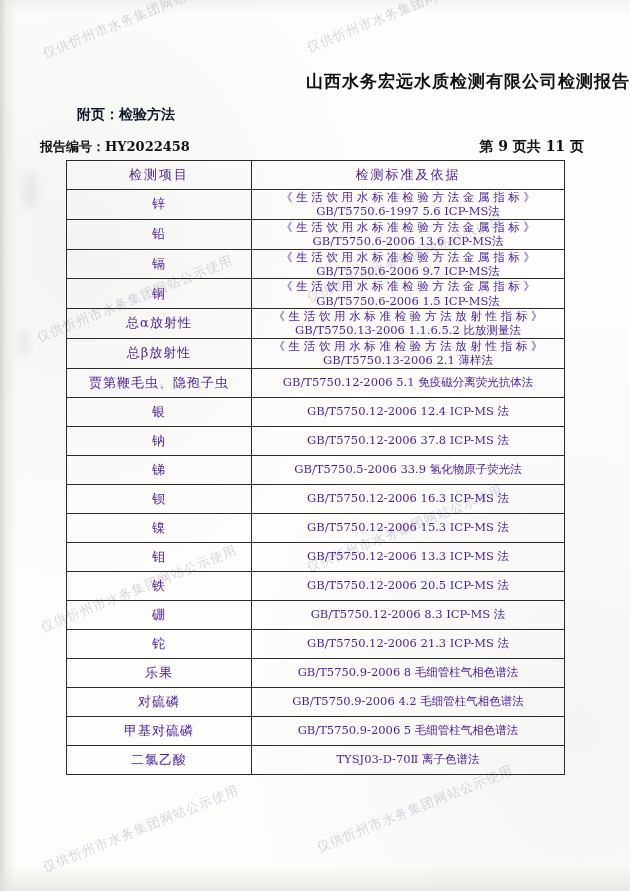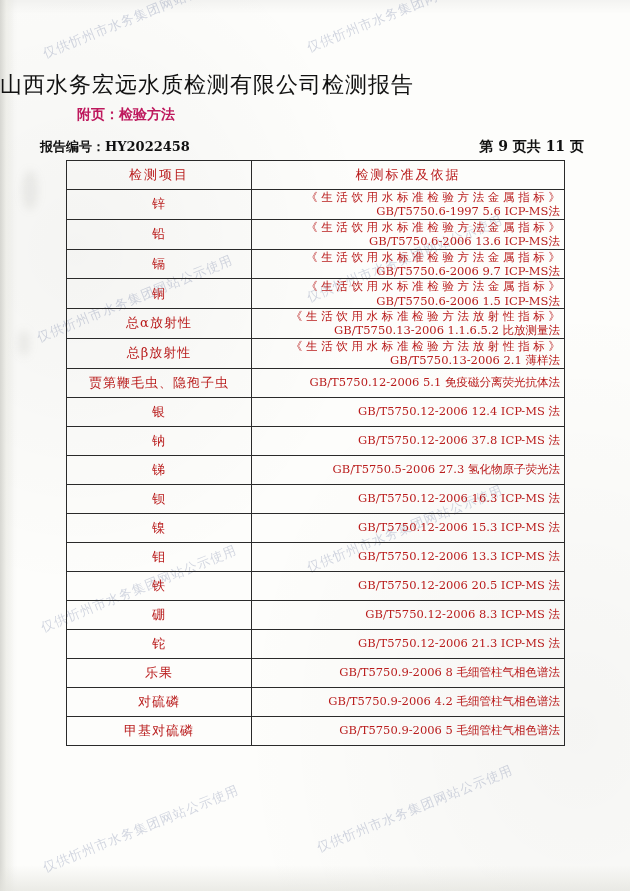--- a/index.html
+++ b/index.html
@@ -68,33 +68,33 @@
   .content {
     position: absolute;
     inset: 0;
     padding: 0;
   }
   .doc-title {
     position: absolute;
     top: 70px;
     left: 0;
     width: 100%;
-    text-align: left;
-    font-size: 22px;
-    font-weight: normal;
+    text-align: right;
+    font-size: 17px;
+    font-weight: bold;
     letter-spacing: 1px;
     color: #111;
   }
   .attach-line {
     position: absolute;
     top: 106px;
     left: 46px;
     font-size: 14px;
     font-weight: bold;
-    color: #be185d;
+    color: #0f172a;
     padding-left: 31px;
   }
   .report-no {
     position: absolute;
     top: 138px;
     left: 40px;
     font-size: 13px;
     font-weight: bold;
     color: #111;
   }
@@ -113,39 +113,39 @@
     left: 66px;
     width: 498px;
     border-collapse: collapse;
     table-layout: fixed;
   }
   table.report th,
   table.report td {
     border: 1px solid #2a2a2a;
     height: 28px;
     padding: 0 4px;
-    color: #b91c1c;
+    color: #4c1d95;
     vertical-align: middle;
   }
   table.report th {
     font-size: 13px;
     font-weight: normal;
     text-align: center;
     letter-spacing: 2px;
   }
   col.c-item { width: 185px; }
   col.c-std  { width: 313px; }
 
   td.item {
     text-align: center;
     font-size: 13px;
     letter-spacing: 1px;
   }
   td.std {
-    text-align: right;
+    text-align: center;
     font-size: 11.5px;
     padding-left: 8px;
     line-height: 1.25;
   }
   td.std .l1 { display: block; }
   td.std .l2 { display: block; }
   td.tall { height: 38px; }
 </style>
 </head>
 <body>
@@ -246,21 +246,21 @@
         </tr>
         <tr>
           <td class="item">钠</td>
           <td class="std">
             <span class="l1">GB/T5750.12-2006 37.8   ICP-MS 法</span>
           </td>
         </tr>
         <tr>
           <td class="item">锑</td>
           <td class="std">
-            <span class="l1">GB/T5750.5-2006   27.3 氢化物原子荧光法</span>
+            <span class="l1">GB/T5750.5-2006   33.9 氢化物原子荧光法</span>
           </td>
         </tr>
         <tr>
           <td class="item">钡</td>
           <td class="std">
             <span class="l1">GB/T5750.12-2006 16.3   ICP-MS 法</span>
           </td>
         </tr>
         <tr>
           <td class="item">镍</td>
@@ -301,18 +301,24 @@
         <tr>
           <td class="item">对硫磷</td>
           <td class="std">
             <span class="l1">GB/T5750.9-2006  4.2   毛细管柱气相色谱法</span>
           </td>
         </tr>
         <tr>
           <td class="item">甲基对硫磷</td>
           <td class="std">
             <span class="l1">GB/T5750.9-2006  5   毛细管柱气相色谱法</span>
+          </td>
+        </tr>
+        <tr>
+          <td class="item">二氯乙酸</td>
+          <td class="std">
+            <span class="l1">TYSJ03-D-70Ⅱ   离子色谱法</span>
           </td>
         </tr>
       </tbody>
   </table>
 
 </div>
 
 </body></html>

